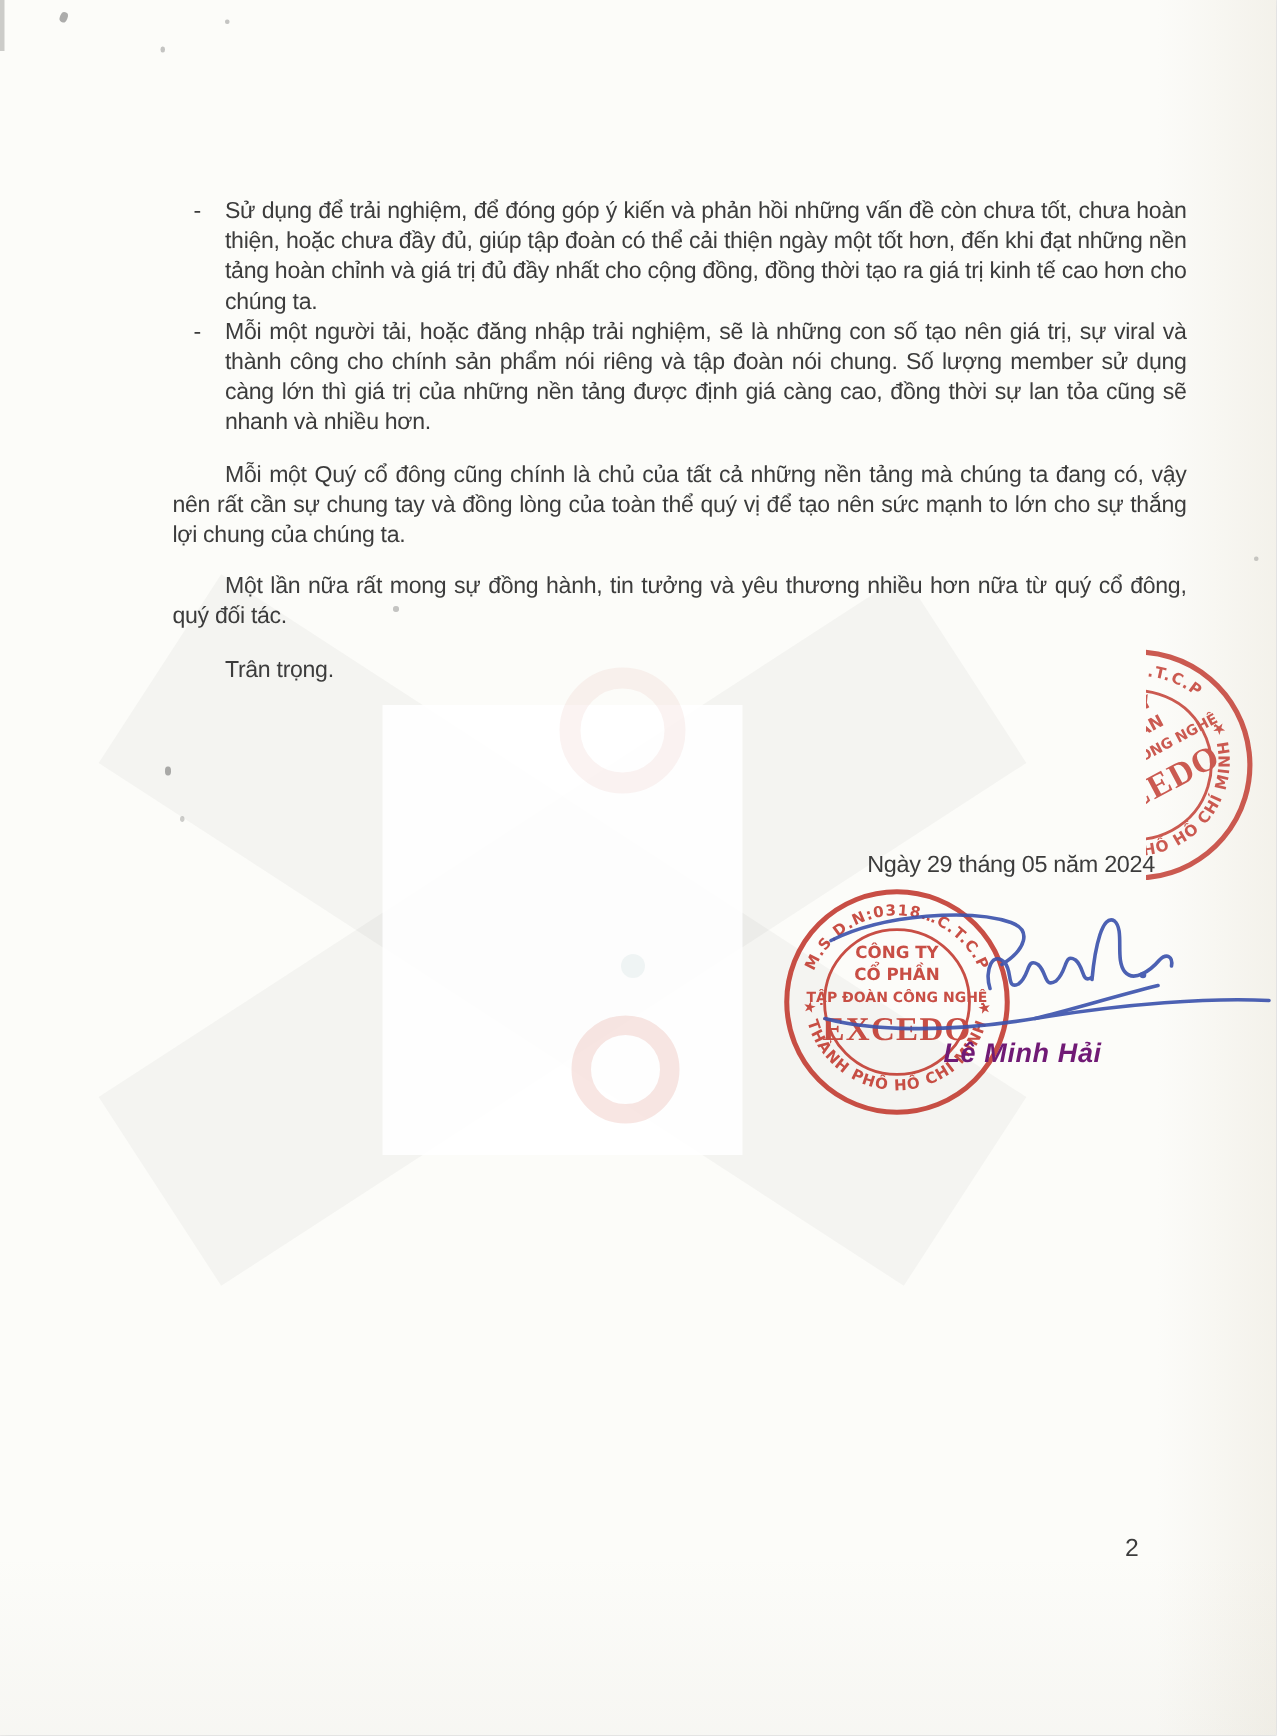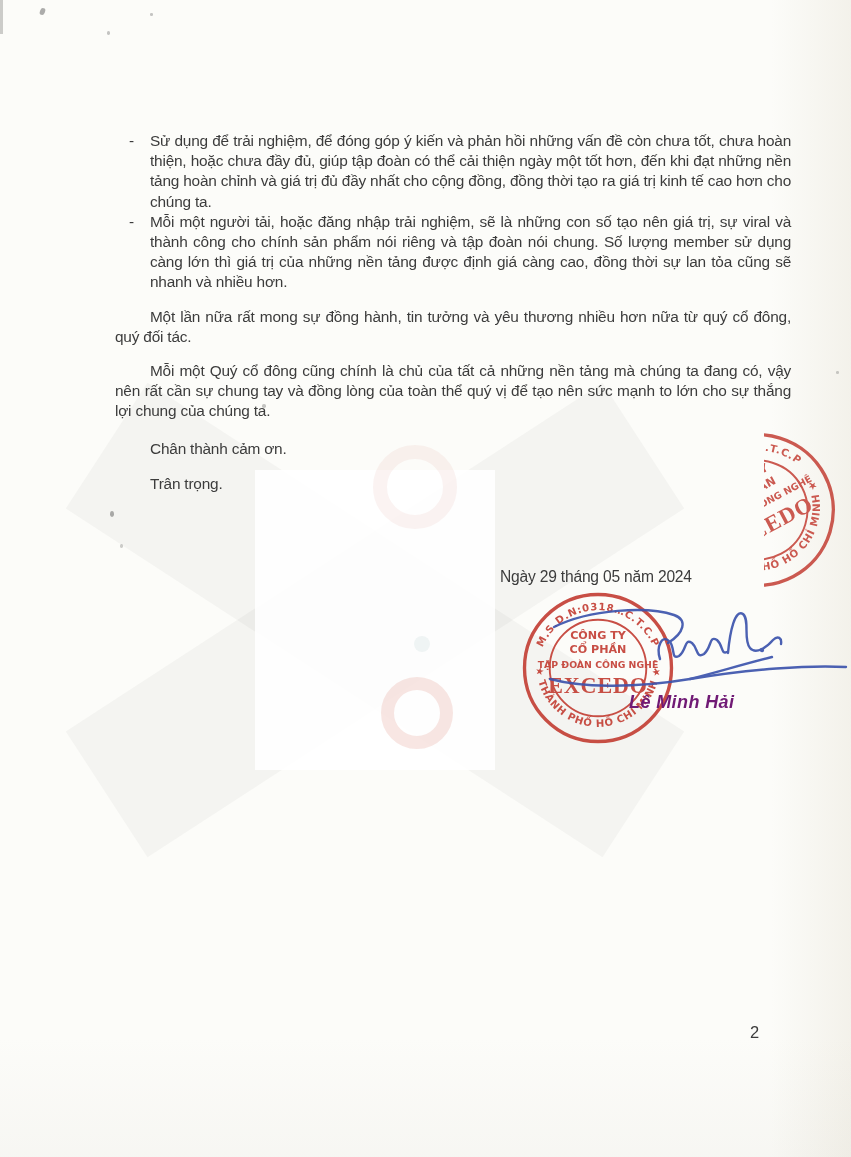--- a/index.html
+++ b/index.html
@@ -52,21 +52,21 @@
   }
   .bullet { position:relative; padding-left:35px; }
   .bullet + .bullet { margin-top:0; }
   .bullet .dash { position:absolute; left:14px; top:0; }
   .para  { text-indent:35px; margin-top:14px; }
   .close1 { text-indent:35px; margin-top:17px; }
   .close2 { text-indent:35px; margin-top:15px; }
 
   
   .date-block { position:absolute; left:500px; top:566px; width:270px; z-index:4;
-                text-align:left; color:#3c3c3c; font-size:15.6px; line-height:22px;
+                text-align:right; color:#3c3c3c; font-size:15.6px; line-height:22px;
                 letter-spacing:-.2px; }
   .signer-name { position:absolute; left:629px; top:692px; z-index:6;
                  font-size:18px; font-weight:bold; font-style:italic;
                  color:#701a75; letter-spacing:.4px; }
   .page-number { position:absolute; left:750px; top:1023px; z-index:4;
                  font-size:16.5px; color:#3c3c3c; }
 
   
   .stamp-main { position:absolute; left:514px; top:584px; width:168px; height:168px;
                 z-index:3; opacity:.94; }
@@ -144,23 +144,22 @@
 
   <div class="content">
     <div class="bullet">
       <span class="dash">-</span>
       <span>Sử dụng để trải nghiệm, để đóng góp ý kiến và phản hồi những vấn đề còn chưa tốt, chưa hoàn thiện, hoặc chưa đầy đủ, giúp tập đoàn có thể cải thiện ngày một tốt hơn, đến khi đạt những nền tảng hoàn chỉnh và giá trị đủ đầy nhất cho cộng đồng, đồng thời tạo ra giá trị kinh tế cao hơn cho chúng ta.</span>
     </div>
     <div class="bullet">
       <span class="dash">-</span>
       <span>Mỗi một người tải, hoặc đăng nhập trải nghiệm, sẽ là những con số tạo nên giá trị, sự viral và thành công cho chính sản phẩm nói riêng và tập đoàn nói chung. Số lượng member sử dụng càng lớn thì giá trị của những nền tảng được định giá càng cao, đồng thời sự lan tỏa cũng sẽ nhanh và nhiều hơn.</span>
     </div>
+    <div class="para">Mỗi một Quý cổ đông cũng chính là chủ của tất cả những nền tảng mà chúng ta đang có, vậy nên rất cần sự chung tay và đồng lòng của toàn thể quý vị để tạo nên sức mạnh to lớn cho sự thắng lợi chung của chúng ta.</div>
     <div class="para">Một lần nữa rất mong sự đồng hành, tin tưởng và yêu thương nhiều hơn nữa từ quý cổ đông, quý đối tác.</div>
-    <div class="para">Mỗi một Quý cổ đông cũng chính là chủ của tất cả những nền tảng mà chúng ta đang có, vậy nên rất cần sự chung tay và đồng lòng của toàn thể quý vị để tạo nên sức mạnh to lớn cho sự thắng lợi chung của chúng ta.</div>
-    <div class="close1">Chân thành cảm ơn.</div>
     <div class="close2">Trân trọng.</div>
   </div>
 
   <div class="date-block">
     <div>Ngày 29 tháng 05 năm 2024</div>
   </div>
 
   <svg class="signature" viewBox="0 0 312 105">
     <g fill="none" stroke="#3d54ad" stroke-width="2.4" stroke-linecap="round" opacity=".92">
       <path d="M 14,32 C 50,14 108,11 134,20 C 148,25 144,38 128,48"></path>

